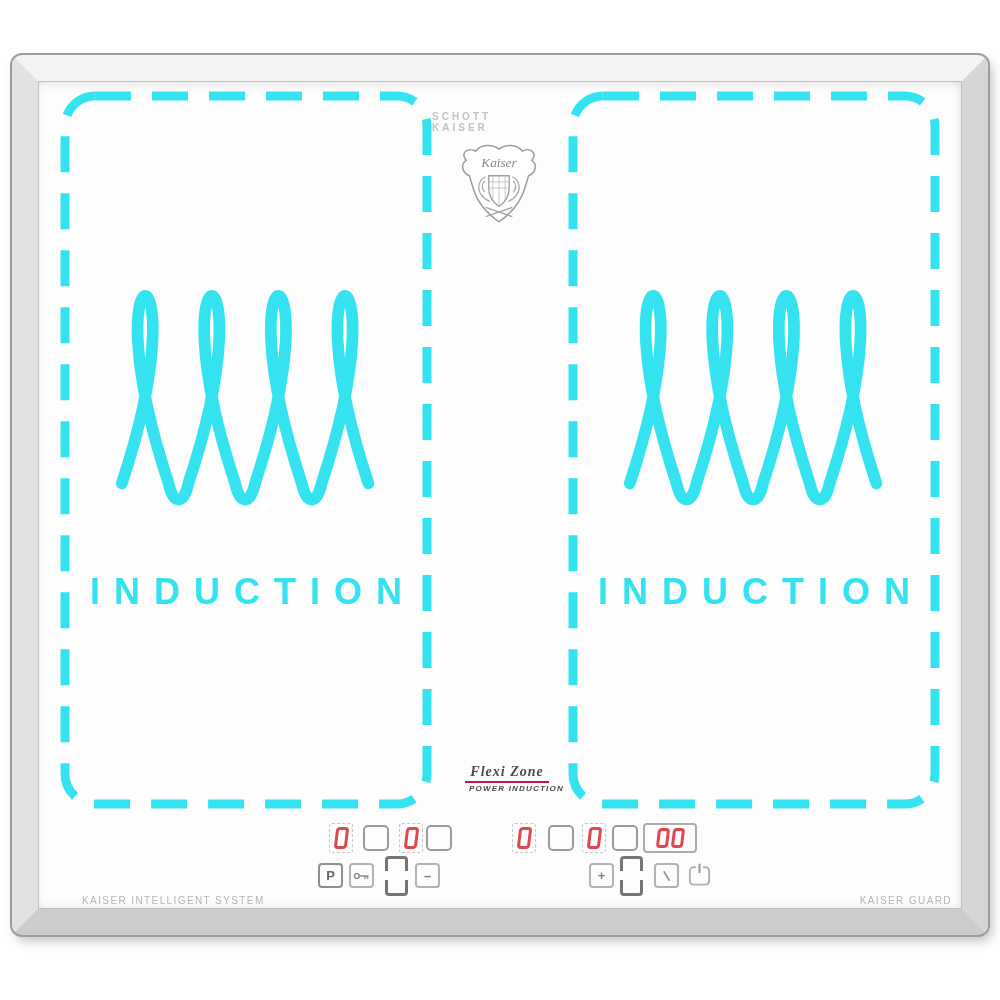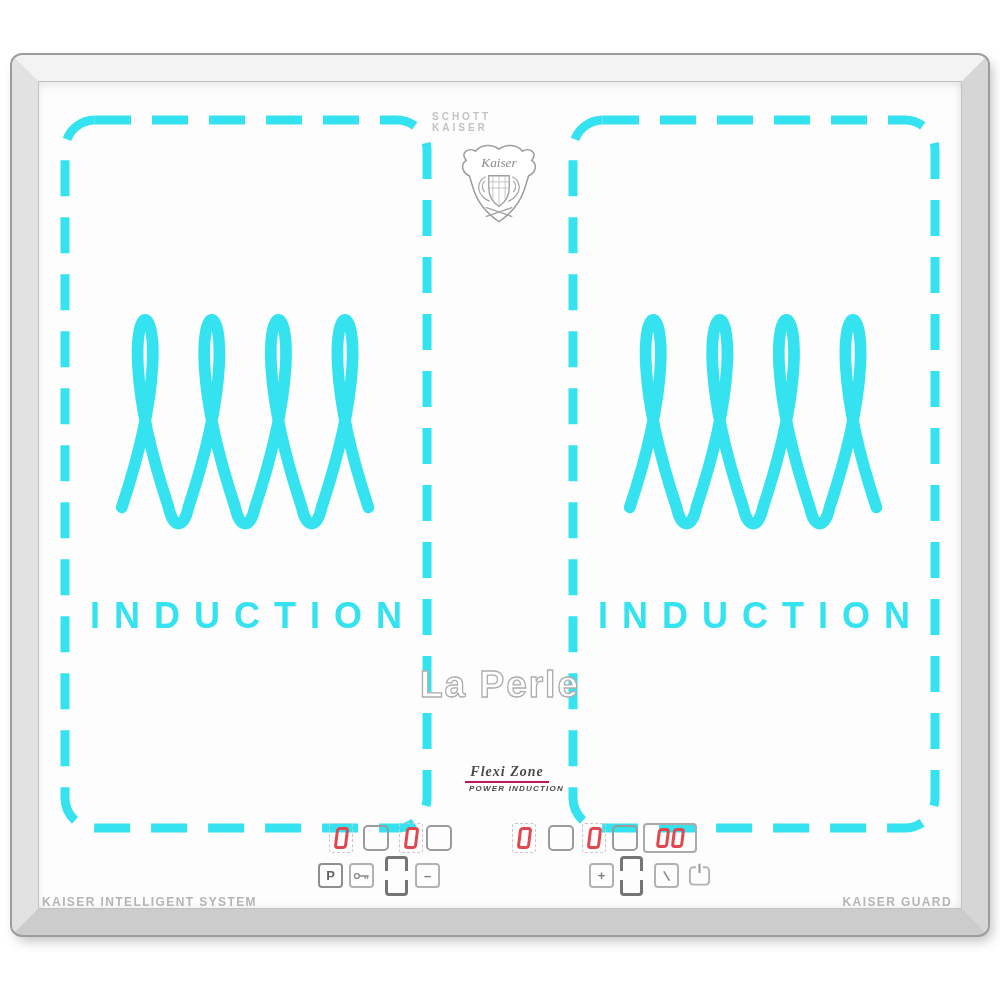--- a/index.html
+++ b/index.html
@@ -17,21 +17,21 @@
     border-radius:10px; background:#fdfdfd;
     box-shadow:0 0 0 2px #9c9c9c, 4px 6px 12px rgba(0,0,0,.25);
   }
   .glass {
     position:absolute; inset:0; background:#fdfdfd;
     box-shadow:inset 0 0 0 1px #c2c2c2, inset 0 4px 8px rgba(0,0,0,.09),
                inset -3px -3px 7px rgba(0,0,0,.05);
   }
 
   
-  .zone { position:absolute; top:34px; width:372px; height:718px; }
+  .zone { position:absolute; top:10px; width:372px; height:718px; }
   .zone.zl { left:22px; } .zone.zr { left:530px; }
   .zone-svg { position:absolute; inset:0; width:100%; height:100%; }
   .zone-svg rect { stroke:var(--cyan); }
   .coil { position:absolute; left:42px; top:192px; width:288px; height:228px; }
   .coil path { stroke:var(--cyan); }
   .induction {
     position:absolute; top:480px; left:0; right:0; text-align:center;
     font-size:36px; font-weight:bold; letter-spacing:14px; padding-left:14px;
     color:var(--cyan);
   }
@@ -82,22 +82,22 @@
   .btn svg { display:block; }
   .bridge {
     position:absolute; width:23px; height:40px; border:3.5px solid #757575; border-radius:4px;
   }
   .bridge::before, .bridge::after {
     content:""; position:absolute; width:6px; height:9px; background:#fdfdfd; top:12px;
   }
   .bridge::before { left:-5px; } .bridge::after { right:-5px; }
 
   .blabel {
-    position:absolute; top:814px; font-size:12px; font-weight:bold;
-    letter-spacing:1.4px; color:#b4b4b4;
+    position:absolute; top:814px; font-size:10px; font-weight:normal;
+    letter-spacing:1.4px; color:#b4b4b4;margin-left:40px;
   }
   .blabel.bl { left:4px; } .blabel.br { right:10px; }
 </style>
 </head>
 <body>
 
 <div class="hob">
   <div class="glass">
 
     <div class="zone zl">
@@ -136,21 +136,20 @@
                C82 21 80 29 73 32 L69 45 C65 58 57 68 44 77 C31 68 23 58 19 45 L15 32
                C8 29 6 21 12 17 Z" fill="#ffffff" stroke="#9d9d9d" stroke-width="1.5"></path>
       <text x="44" y="23" font-size="13" font-style="italic" text-anchor="middle" fill="#8a8a8a" font-family="Liberation Serif, serif">Kaiser</text>
       <path d="M34 32 h20 v12 c0 9 -4 14 -10 18 c-6 -4 -10 -9 -10 -18 z" fill="none" stroke="#9d9d9d" stroke-width="1.3"></path>
       <path d="M34 38 h20 M34 44 h20 M38 32 v23 M44 32 v29 M50 32 v23" stroke="#b9b9b9" stroke-width="0.8"></path>
       <path d="M31 33 c-7 3 -9 12 -4 18 c2 3 5 5 8 6 M30 37 c-3 3 -3 8 0 11" fill="none" stroke="#a5a5a5" stroke-width="1.2"></path>
       <path d="M57 33 c7 3 9 12 4 18 c-2 3 -5 5 -8 6 M58 37 c3 3 3 8 0 11" fill="none" stroke="#a5a5a5" stroke-width="1.2"></path>
       <path d="M31 63 l26 9 M57 63 l-26 9" stroke="#a5a5a5" stroke-width="1.4"></path>
     </svg>
 
-    <div class="laperle">La Perle</div>
 
     <div class="flexi">
       <div class="l1">Flexi Zone</div>
       <div class="l2">POWER INDUCTION</div>
     </div>
 
     <div class="dframe" style="left:291px; top:742px;">
       <div class="segzero"></div>
     </div>
     <div class="pad" style="left:325px; top:744px;"></div>

